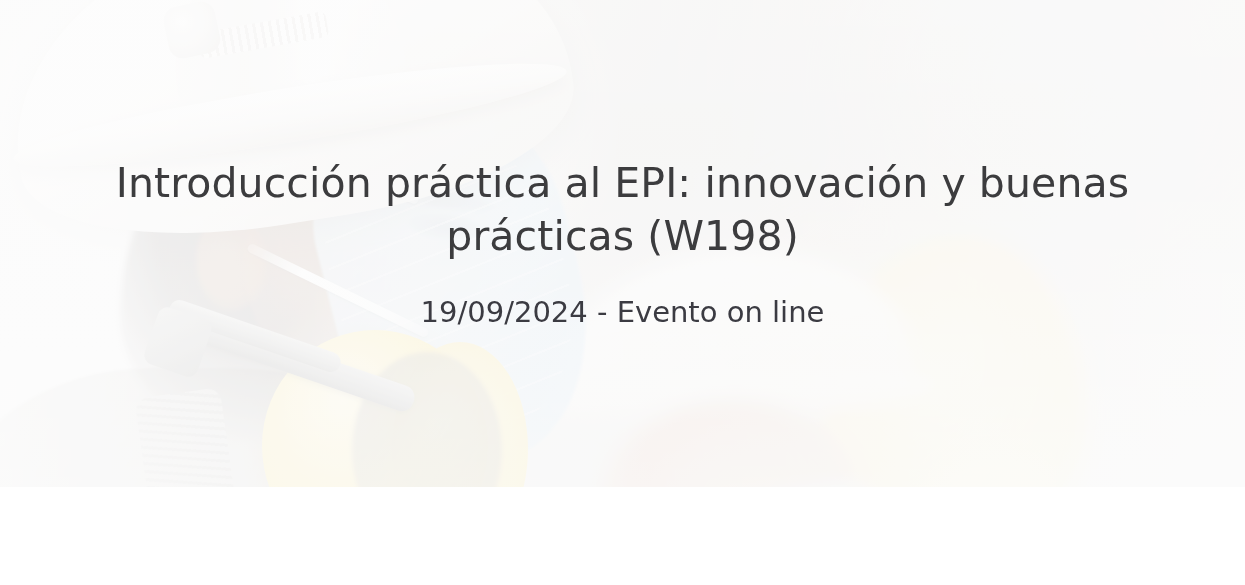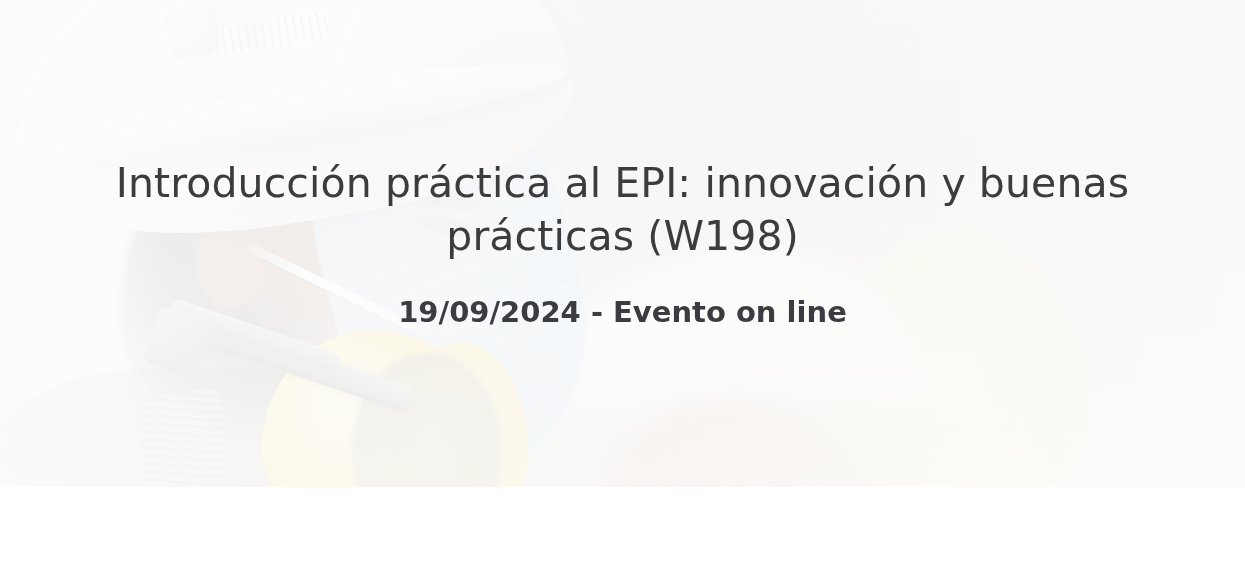--- a/index.html
+++ b/index.html
@@ -346,21 +346,21 @@
     font-weight: 400;
     line-height: 1.30;
     letter-spacing: .1px;
     color: #3c3c3e;
     max-width: 1150px;
   }
   .event-subtitle {
     margin: 32px 0 0 0;
     font-family: "DejaVu Sans", sans-serif;
     font-size: 29px;
-    font-weight: 700;
+    font-weight: 400;
     line-height: 1.2;
     color: #3b3b42;
   }
 </style>
 </head>
 <body>
 
 <div class="hero">
 
   <div class="photo">

